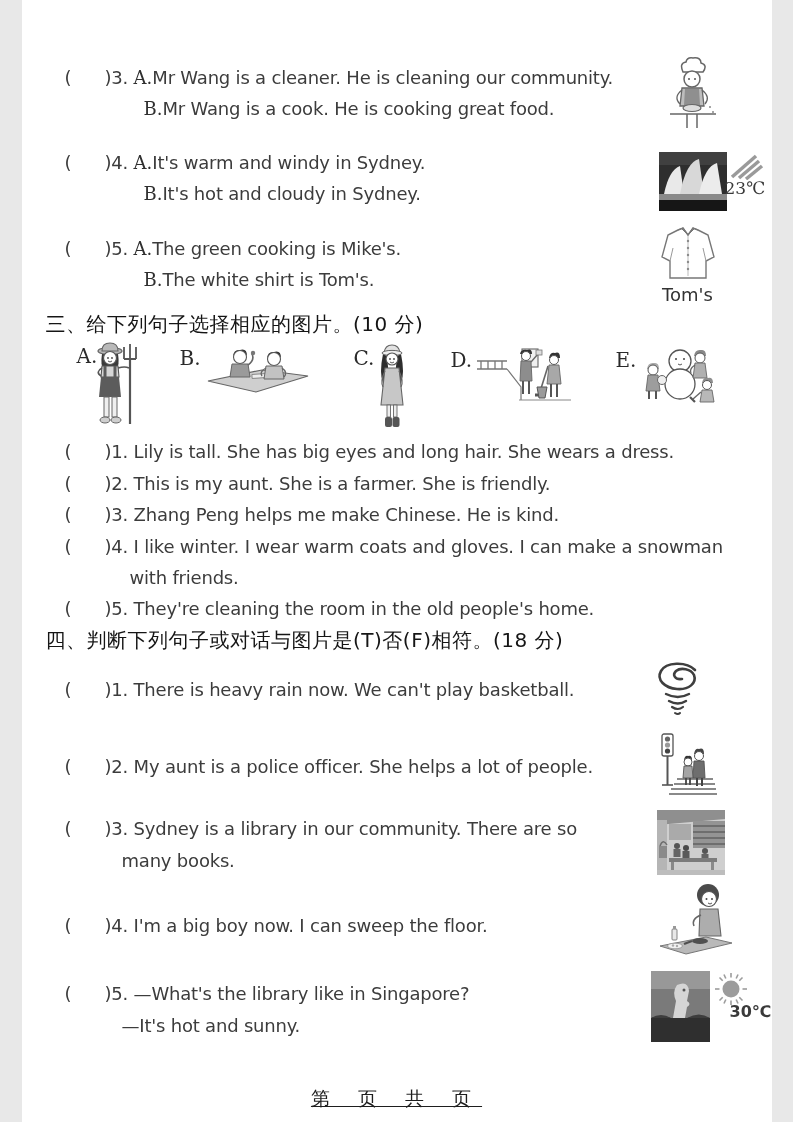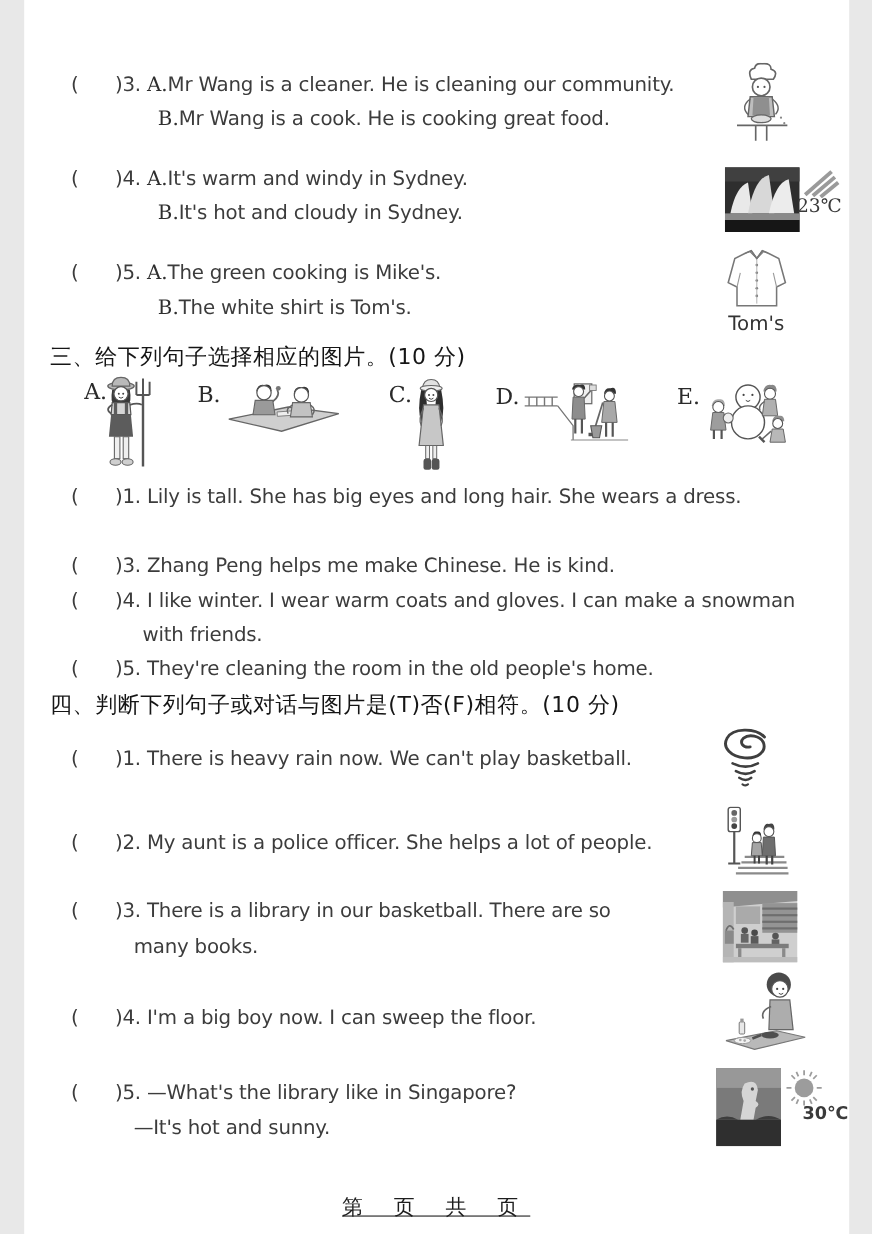--- a/index.html
+++ b/index.html
@@ -217,26 +217,27 @@
       <path d="M60 18 Q54 22 56 26" fill="none" stroke="#666" stroke-width="1.3"></path>
       <path d="M67 36 Q68 30 73 31 Q78 30 78 36 Z" fill="#8f8f8f"></path>
       <circle cx="72" cy="38" r="4.5" fill="#fff" stroke="#555" stroke-width="1"></circle>
       <path d="M67 43 L77 43 L79 55 L65 55 Z" fill="#b8b8b8" stroke="#666" stroke-width="0.9"></path>
       <path d="M66 45 L58 52" stroke="#666" stroke-width="1.4" fill="none"></path>
       <path d="M55 50 L60 55" stroke="#555" stroke-width="2.2"></path>
     </svg>
   </div>
 
   <div class="line" style="left:43px;top:440px"><span class="pre">(      )1. </span><span>Lily is tall. She has big eyes and long hair. She wears a dress.</span></div>
+  <div class="line" style="left:43px;top:472px"><span class="pre">(      )2. </span><span>This is my aunt. She is a farmer. She is friendly.</span></div>
   <div class="line" style="left:43px;top:503px"><span class="pre">(      )3. </span><span>Zhang Peng helps me make Chinese. He is kind.</span></div>
   <div class="line" style="left:43px;top:535px"><span class="pre">(      )4. </span><span>I like winter. I wear warm coats and gloves. I can make a snowman</span></div>
   <div class="line" style="left:108px;top:566px"><span>with friends.</span></div>
   <div class="line" style="left:43px;top:597px"><span class="pre">(      )5. </span><span>They're cleaning the room in the old people's home.</span></div>
 
-  <div class="heading" style="left:24px;top:627px">四、判断下列句子或对话与图片是(T)否(F)相符。(10 分)</div>
+  <div class="heading" style="left:24px;top:627px">四、判断下列句子或对话与图片是(T)否(F)相符。(18 分)</div>
 
   <div class="line" style="left:43px;top:678px"><span class="pre">(      )1. </span><span>There is heavy rain now. We can't play basketball.</span></div>
   <div class="img" style="left:632px;top:661px">
     <svg width="48" height="57" viewBox="0 0 48 57">
       <path d="M41 9 C32 0 12 1 7 10 C2 19 11 27 23 28 C35 29 43 22 40 14 C37 8 27 6 22 10 C18 14 21 19 28 18" fill="none" stroke="#3f3f3f" stroke-width="2.6" stroke-linecap="round"></path>
       <path d="M12 33 Q24 39 35 33" fill="none" stroke="#3f3f3f" stroke-width="2.4" stroke-linecap="round"></path>
       <path d="M15 40 Q24 45 32 40" fill="none" stroke="#3f3f3f" stroke-width="2.4" stroke-linecap="round"></path>
       <path d="M18 46 Q24 50 29 46" fill="none" stroke="#3f3f3f" stroke-width="2.2" stroke-linecap="round"></path>
       <path d="M21 52 Q24 54 26 52" fill="none" stroke="#3f3f3f" stroke-width="2" stroke-linecap="round"></path>
     </svg>
@@ -256,21 +257,21 @@
       <circle cx="42" cy="23" r="4.5" fill="#fff" stroke="#555" stroke-width="1"></circle>
       <path d="M37 28 L47 28 L48 45 L36 45 Z" fill="#6e6e6e" stroke="#555" stroke-width="0.9"></path>
       <path d="M40 45 V53 M45 45 V53" stroke="#444" stroke-width="2"></path>
       <path d="M27 27 Q28 22 31 23 Q35 22 35 27 Z" fill="#333"></path>
       <circle cx="31" cy="29" r="4" fill="#fff" stroke="#555" stroke-width="1"></circle>
       <path d="M27 33 L35 33 L36 45 L26 45 Z" fill="#a5a5a5" stroke="#555" stroke-width="0.9"></path>
       <path d="M29 45 V52 M33 45 V52" stroke="#444" stroke-width="1.8"></path>
     </svg>
   </div>
 
-  <div class="line" style="left:43px;top:817px"><span class="pre">(      )3. </span><span>There is a library in our basketball. There are so</span></div>
+  <div class="line" style="left:43px;top:817px"><span class="pre">(      )3. </span><span>Sydney is a library in our community. There are so</span></div>
   <div class="line" style="left:100px;top:849px"><span>many books.</span></div>
   <div class="img" style="left:635px;top:810px">
     <svg width="68" height="65" viewBox="0 0 68 65">
       <rect width="68" height="65" fill="#cfcfcf"></rect>
       <polygon points="0,0 68,0 68,9 0,15" fill="#8f8f8f"></polygon>
       <rect x="0" y="10" width="10" height="55" fill="#b5b5b5"></rect>
       <rect x="36" y="11" width="32" height="27" fill="#949494"></rect>
       <rect x="36" y="15" width="32" height="2" fill="#6e6e6e"></rect>
       <rect x="36" y="21" width="32" height="2" fill="#6e6e6e"></rect>
       <rect x="36" y="27" width="32" height="2" fill="#6e6e6e"></rect>

